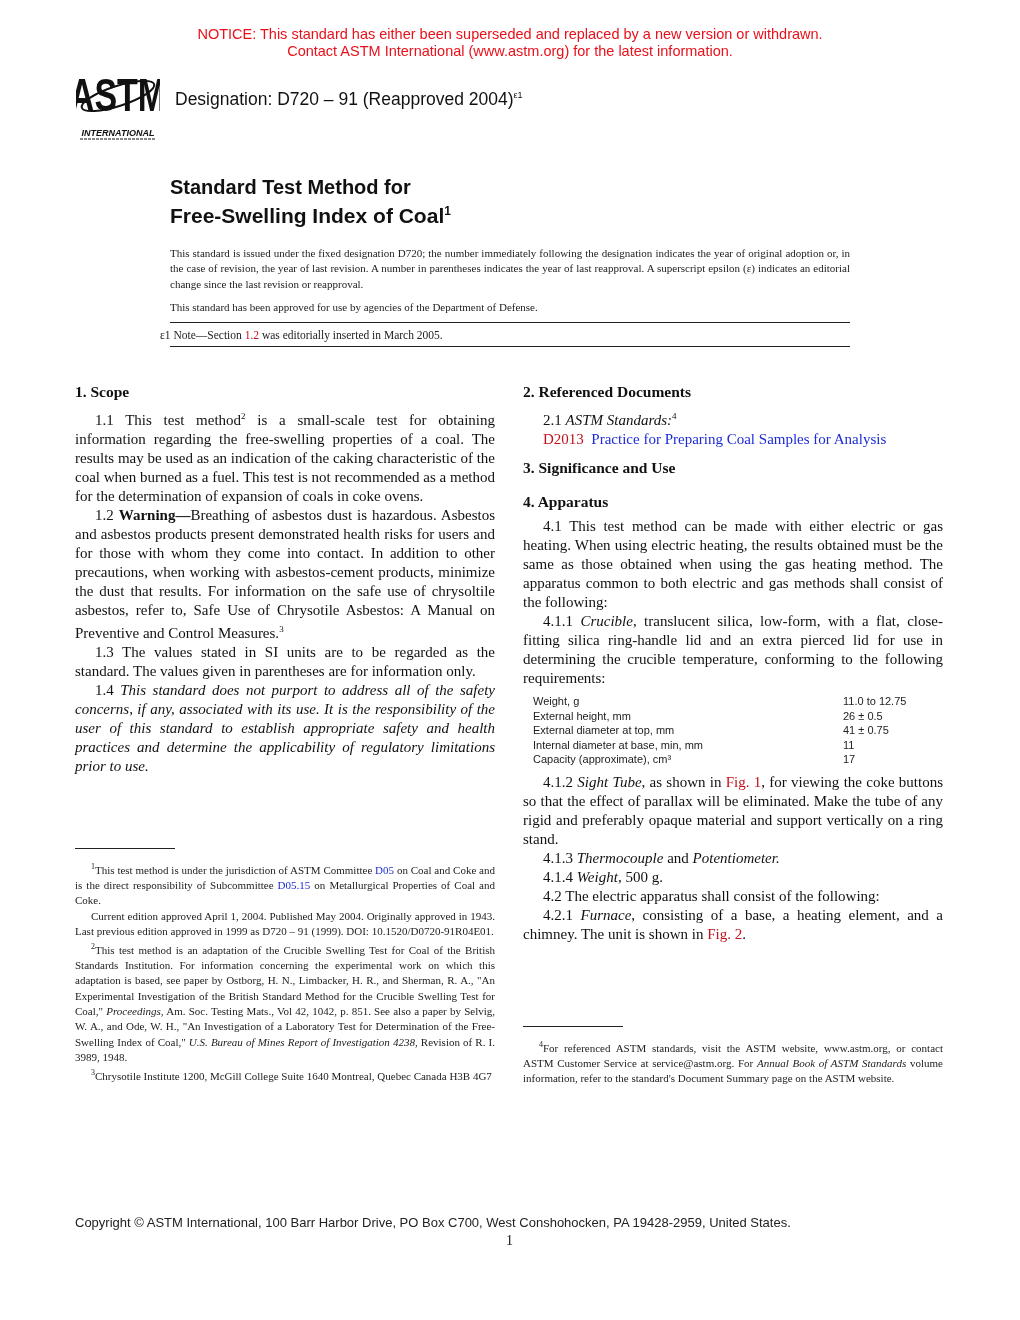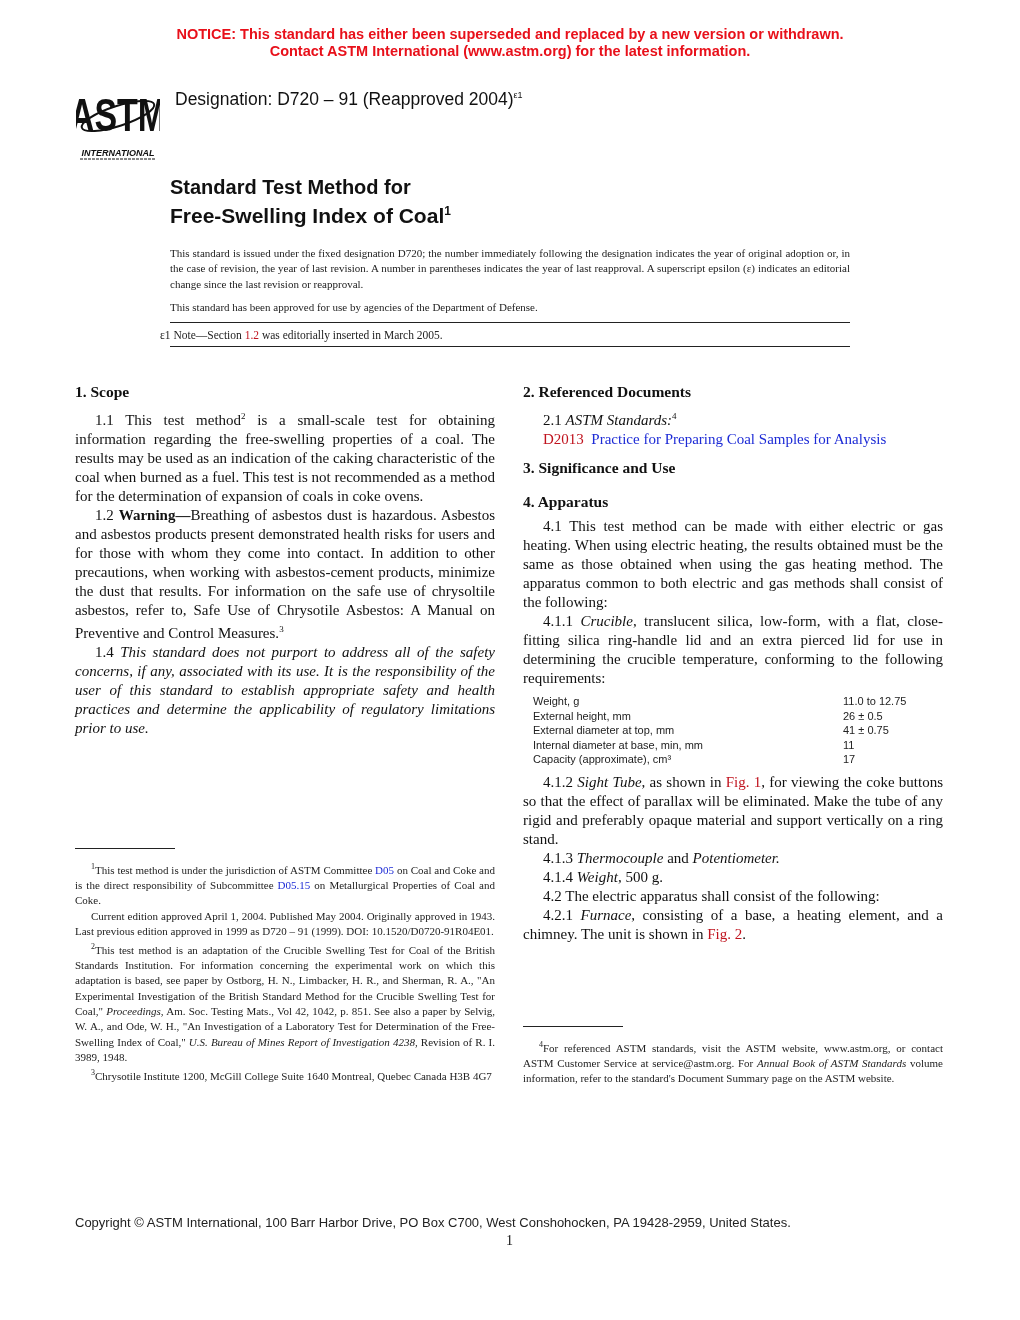--- a/index.html
+++ b/index.html
@@ -1,21 +1,21 @@
 <!DOCTYPE html>
 <html><head>
 <meta charset="utf-8">
 <style>
   html, body { margin: 0; padding: 0; background: #fff; }
   body { width: 1020px; height: 1320px; position: relative; overflow: hidden; color: #111; }
   .serif { font-family: "Liberation Serif", "DejaVu Serif", serif; }
   .sans { font-family: "Liberation Sans", "DejaVu Sans", sans-serif; }
   .abs { position: absolute; }
-  .notice { left: 0; width: 1020px; top: 26px; text-align: center; color: #e8101a; font-weight: bold; font-size: 14.5px; line-height: 17px; }
-  .logo { left: 76px; top: 88px; width: 84px; height: 72px; }
+  .notice { left: 0; width: 1020px; top: 26px; text-align: center; color: #e8101a; font-weight: normal; font-size: 14.5px; line-height: 17px; }
+  .logo { left: 76px; top: 68px; width: 84px; height: 72px; }
   .designation { left: 175px; top: 89px; font-size: 17.5px; }
   .designation sup { font-size: 9px; }
   .title { left: 170px; top: 175px; font-weight: bold; font-size: 20px; line-height: 24px; }
   .title .t2 { font-size: 21px; }
   .title sup { font-size: 12px; }
   .preamble { left: 170px; top: 246px; width: 680px; font-size: 11px; line-height: 15.3px; text-align: justify; color: #222; }
   .dod { left: 170px; top: 301px; font-size: 11px; color: #222; text-align: center; }
   .hr1 { left: 170px; top: 322px; width: 680px; border-top: 1px solid #222; }
   .hr2 { left: 170px; top: 346px; width: 680px; border-top: 1px solid #222; }
   .editnote { left: 160px; top: 329px; font-size: 11.5px; color: #222; }
@@ -71,20 +71,21 @@
 <div class="abs hr1"></div>
 <div class="abs editnote serif">
   <span>ε1  Note—Section </span><span class="red">1.2</span><span> was editorially inserted in March 2005.</span>
 </div>
 <div class="abs hr2"></div>
 
 <div class="abs col left serif">
   <h2>1.  Scope</h2>
   <p><span>1.1 This test method</span><sup style="font-size:9px">2</sup><span> is a small-scale test for obtaining information regarding the free-swelling properties of a coal. The results may be used as an indication of the caking characteristic of the coal when burned as a fuel. This test is not recommended as a method for the determination of expansion of coals in coke ovens.</span></p>
   <p><span>1.2 </span><b>Warning—</b><span>Breathing of asbestos dust is hazardous. Asbestos and asbestos products present demonstrated health risks for users and for those with whom they come into contact. In addition to other precautions, when working with asbestos-cement products, minimize the dust that results. For information on the safe use of chrysoltile asbestos, refer to, Safe Use of Chrysotile Asbestos: A Manual on Preventive and Control Measures.</span><sup style="font-size:9px">3</sup></p>
+  <p>1.3 The values stated in SI units are to be regarded as the standard. The values given in parentheses are for information only.</p>
   <p><span>1.4 </span><i>This standard does not purport to address all of the safety concerns, if any, associated with its use. It is the responsibility of the user of this standard to establish appropriate safety and health practices and determine the applicability of regulatory limitations prior to use.</i></p>
 </div>
 
 <div class="abs col right serif">
   <h2>2.  Referenced Documents</h2>
   <p><span>2.1 </span><i>ASTM Standards:</i><sup style="font-size:9px">4</sup></p>
   <p><span class="red">D2013</span>&nbsp;&nbsp;<span class="blue">Practice for Preparing Coal Samples for Analysis</span></p>
   <div class="gap"></div>
   <h2>3.  Significance and Use</h2>
   <div class="gap"></div>

